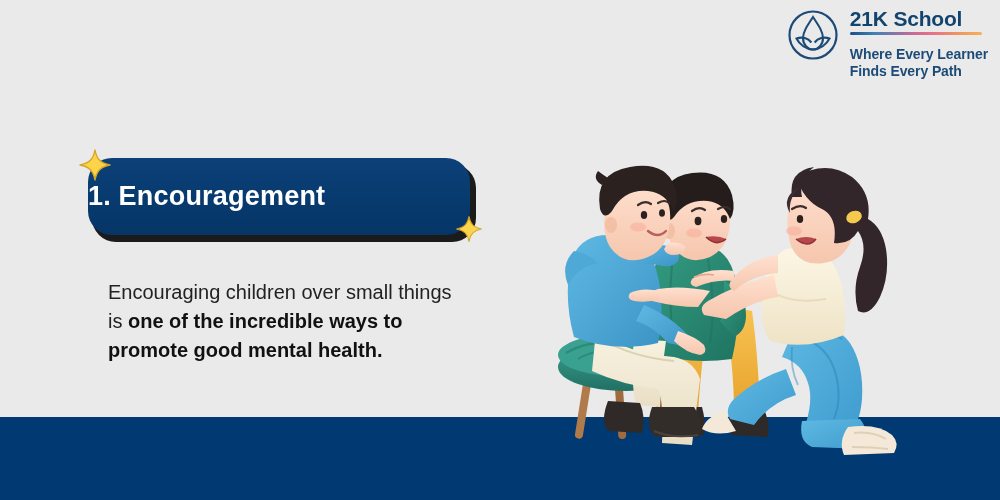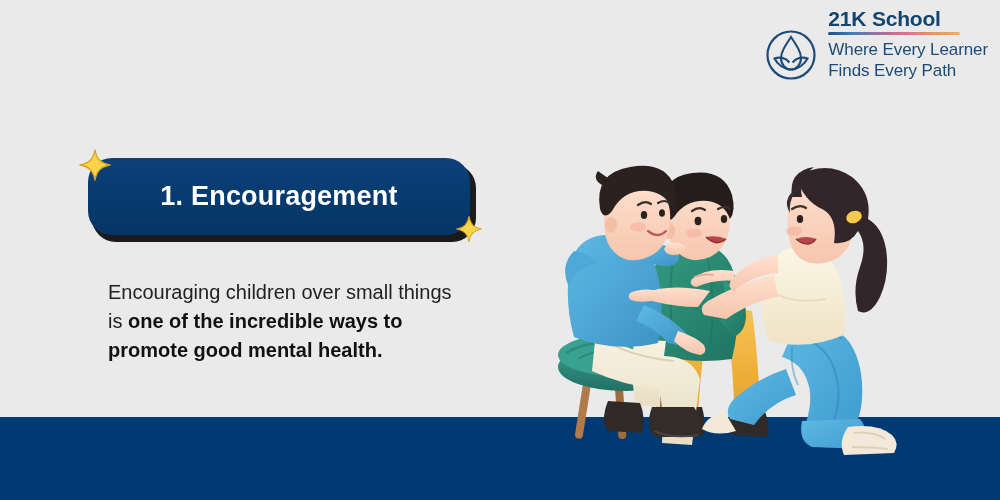--- a/index.html
+++ b/index.html
@@ -11,47 +11,47 @@
   }
   #stage { position:absolute; inset:0; width:1000px; height:500px; background:#eaeaea; overflow:hidden; }
 
   
   .bottom-band {
     position:absolute; left:0; top:417px; width:1000px; height:83px;
     background:#013a72;
   }
 
   
-  .logo { position:absolute; right:12px; top:8px; display:flex; align-items:flex-end; gap:10px; }
+  .logo { position:absolute; right:12px; top:8px; display:flex; align-items:flex-start; gap:10px; }
   .logo-mark { width:54px; height:54px; flex:0 0 54px; }
   .logo-text { display:flex; flex-direction:column; justify-content:center; }
   .logo-title {
     font-size:21px; font-weight:bold; color:#12446f; letter-spacing:-0.2px;
     line-height:1.05;
   }
   .logo-underline {
     height:3px; width:132px; margin-top:2px; border-radius:2px;
     background:linear-gradient(90deg,#1b4f8a 0%,#3f7fb8 18%,#c86a95 48%,#e8708a 62%,#f0955f 82%,#f5b05a 100%);
   }
   .logo-tag {
-    margin-top:5px; font-size:17px; font-weight:normal; color:#1d4b78;
+    margin-top:11px; font-size:14px; font-weight:bold; color:#1d4b78;
     line-height:1.22; letter-spacing:-0.1px;
   }
 
   
   .banner-wrap { position:absolute; left:78px; top:148px; width:400px; height:100px; }
   .banner-shadow {
     position:absolute; left:14px; top:16px; width:384px; height:78px;
     background:#1b1b1b; border-radius:24px;
   }
   .banner {
     position:absolute; left:10px; top:10px; width:382px; height:77px;
     background:linear-gradient(180deg,#0d4078 0%,#073a6e 55%,#063567 100%);
     border-radius:24px;
-    display:flex; align-items:center; justify-content:center;
+    display:flex; align-items:center; 
   }
   .banner-title {
     color:#ffffff; font-size:27px; font-weight:bold; letter-spacing:0.2px;
     white-space:nowrap;
   }
   .spark { position:absolute; }
   .spark.tl { left:0px; top:0px; width:34px; height:34px; }
   .spark.br { left:377px; top:67px; width:28px; height:28px; }
 
   

